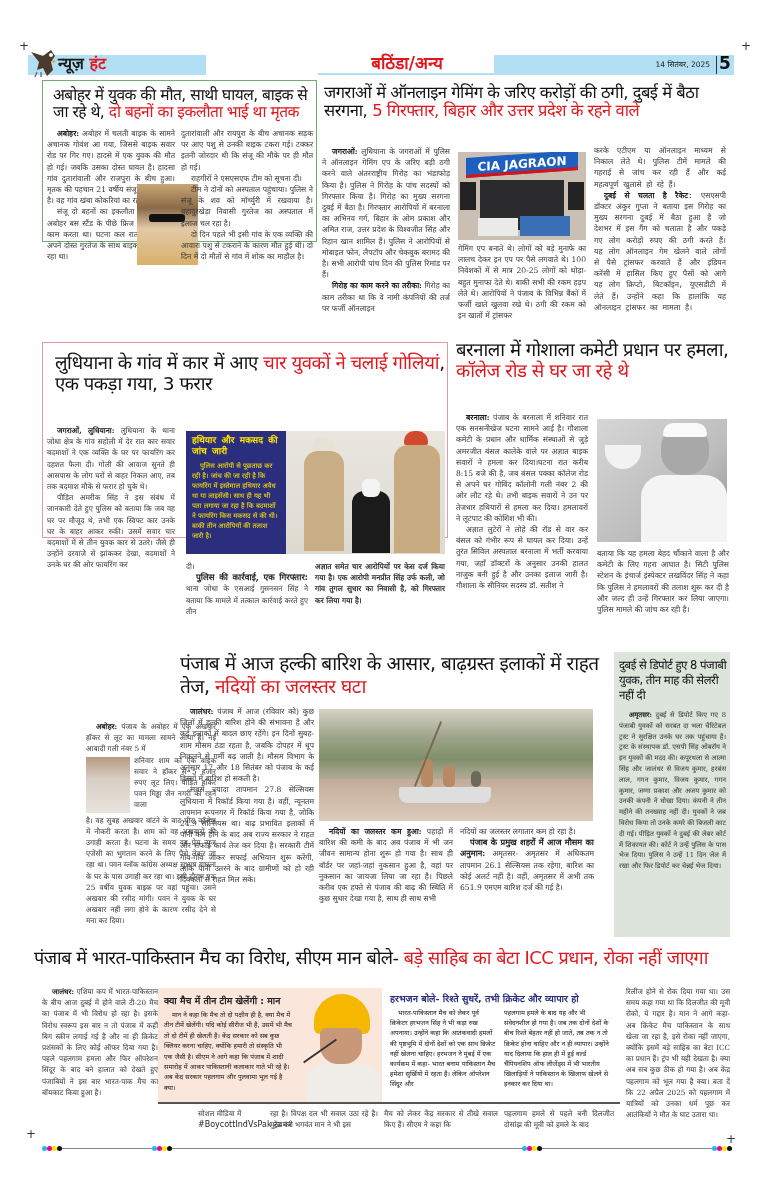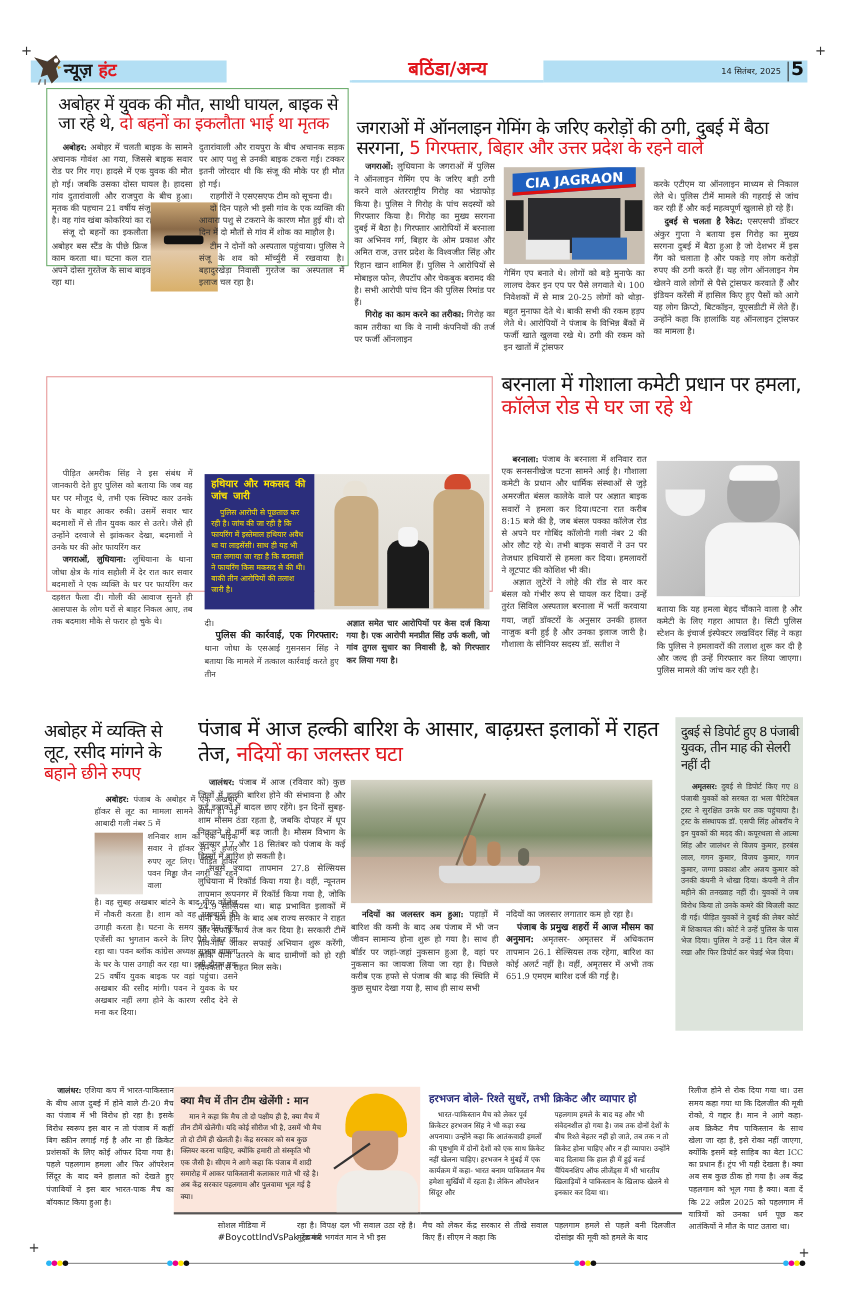--- a/index.html
+++ b/index.html
@@ -59,55 +59,60 @@
   <div class="col body-text" style="left:4px;top:47px;width:128px;">
     <p><span class="lead">अबोहर:</span> <span>अबोहर में चलती बाइक के सामने अचानक गोवंश आ गया, जिससे बाइक सवार रोड पर गिर गए। हादसे में एक युवक की मौत हो गई। जबकि उसका दोस्त घायल है। हादसा गांव दुतारांवाली और राजपुरा के बीच हुआ। मृतक की पहचान 21 वर्षीय संजू के रूप में हुई है। वह गांव खंबा कोकरियां का रहने वाला था।</span></p>
     <p>संजू दो बहनों का इकलौता भाई था। वह अबोहर बस स्टैंड के पीछे फ्रिज की दुकान पर काम करता था। घटना कल रात की है। संजू अपने दोस्त गुरतेज के साथ बाइक पर गांव लौट रहा था।</p>
   </div>
   <div class="photo" style="left:94px;top:103px;width:61px;height:81px;background:linear-gradient(180deg,#c9a574 0%,#8a6a48 30%,#e3c9a8 55%,#d9b06a 100%);">
     <div class="abs" style="left:12px;top:30px;width:36px;height:8px;background:#111;border-radius:3px;"></div>
   </div>
   <div class="col body-text" style="left:138px;top:47px;width:132px;">
     <p style="text-indent:0;">दुतारांवाली और रायपुरा के बीच अचानक सड़क पर आए पशु से उनकी बाइक टकरा गई। टक्कर इतनी जोरदार थी कि संजू की मौके पर ही मौत हो गई।</p>
     <p>राहगीरों ने एसएसएफ टीम को सूचना दी।</p>
+    <p>टीम ने दोनों को अस्पताल पहुंचाया। पुलिस ने संजू के शव को मॉर्च्युरी में रखवाया है। बहादुरखेड़ा निवासी गुरतेज का अस्पताल में इलाज चल रहा है।</p>
     <p>दो दिन पहले भी इसी गांव के एक व्यक्ति की आवारा पशु से टकराने के कारण मौत हुई थी। दो दिन में दो मौतों से गांव में शोक का माहौल है।</p>
-    <p>टीम ने दोनों को अस्पताल पहुंचाया। पुलिस ने संजू के शव को मॉर्च्युरी में रखवाया है। बहादुरखेड़ा निवासी गुरतेज का अस्पताल में इलाज चल रहा है।</p>
   </div>
 </div>
 
 <div class="abs" style="left:318px;top:80px;width:412px;height:215px;">
-  <div class="hl abs" style="left:6px;top:4px;width:412px;font-size:16.5px;margin-top:24px;">
+  <div class="hl abs" style="left:6px;top:4px;width:412px;font-size:16.5px;">
     <span>जगराओं में ऑनलाइन गेमिंग के जरिए करोड़ों की ठगी, दुबई में बैठा सरगना,</span>
     <span class="red">5 गिरफ्तार, बिहार और उत्तर प्रदेश के रहने वाले</span>
   </div>
   <div class="col body-text" style="left:4px;top:66px;width:128px;">
     <p><span class="lead">जगराओं:</span> <span>लुधियाना के जगराओं में पुलिस ने ऑनलाइन गेमिंग एप के जरिए बड़ी ठगी करने वाले अंतरराष्ट्रीय गिरोह का भंडाफोड़ किया है। पुलिस ने गिरोह के पांच सदस्यों को गिरफ्तार किया है। गिरोह का मुख्य सरगना दुबई में बैठा है। गिरफ्तार आरोपियों में बरनाला का अभिनव गर्ग, बिहार के ओम प्रकाश और अमित राज, उत्तर प्रदेश के विश्वजीत सिंह और रिहान खान शामिल हैं। पुलिस ने आरोपियों से मोबाइल फोन, लैपटॉप और चेकबुक बरामद की है। सभी आरोपी पांच दिन की पुलिस रिमांड पर हैं।</span></p>
     <p><span class="lead">गिरोह का काम करने का तरीका:</span> <span>गिरोह का काम तरीका था कि वे नामी कंपनियों की तर्ज पर फर्जी ऑनलाइन</span></p>
   </div>
   <div class="photo" style="left:140px;top:72px;width:128px;height:88px;background:#c9bfb2;">
     <div class="abs" style="left:8px;top:2px;width:112px;height:20px;background:#1f5fbf;transform:skewY(-4deg);color:#fff;font-family:'DejaVu Sans',sans-serif;font-weight:bold;font-size:12px;text-align:center;line-height:20px;border-bottom:3px solid #d11;">CIA JAGRAON</div>
     <div class="abs" style="left:22px;top:28px;width:84px;height:50px;background:#2b2b2e;"></div>
     <div class="abs" style="left:2px;top:30px;width:16px;height:28px;background:#222;"></div>
     <div class="abs" style="left:110px;top:30px;width:16px;height:28px;background:#222;"></div>
     <div class="abs" style="left:20px;top:66px;width:40px;height:18px;background:#eaeaea;"></div>
     <div class="abs" style="left:62px;top:64px;width:50px;height:20px;background:#3a6fb5;"></div>
   </div>
   <div class="col body-text" style="left:140px;top:163px;width:128px;">
     <p style="text-indent:0;">गेमिंग एप बनाते थे। लोगों को बड़े मुनाफे का लालच देकर इन एप पर पैसे लगवाते थे। 100 निवेशकों में से मात्र 20-25 लोगों को थोड़ा- बहुत मुनाफा देते थे। बाकी सभी की रकम हड़प लेते थे। आरोपियों ने पंजाब के विभिन्न बैंकों में फर्जी खाते खुलवा रखे थे। ठगी की रकम को इन खातों में ट्रांसफर</p>
   </div>
-  <div class="col body-text" style="left:276px;top:82px;width:132px;">
+  <div class="col body-text" style="left:276px;top:66px;width:132px;font-family:Liberation Mono, monospace;">
     <p style="text-indent:0;">करके एटीएम या ऑनलाइन माध्यम से निकाल लेते थे। पुलिस टीमें मामले की गहराई से जांच कर रही हैं और कई महत्वपूर्ण खुलासे हो रहे हैं।</p>
     <p><span class="lead">दुबई से चलता है रैकेट:</span> <span>एसएसपी डॉक्टर अंकुर गुप्ता ने बताया इस गिरोह का मुख्य सरगना दुबई में बैठा हुआ है जो देशभर में इस गैंग को चलाता है और पकड़े गए लोग करोड़ों रुपए की ठगी करते हैं। यह लोग ऑनलाइन गेम खेलने वाले लोगों से पैसे ट्रांसफर करवाते हैं और इंडियन करेंसी में हासिल किए हुए पैसों को आगे यह लोग क्रिप्टो, बिटकॉइन, यूएसडीटी में लेते हैं। उन्होंने कहा कि हालांकि यह ऑनलाइन ट्रांसफर का मामला है।</span></p>
   </div>
 </div>
 
 <div class="abs" style="left:42px;top:342px;width:406px;height:196px;border:1.5px solid #e89a9a;">
+  <div class="hl abs" style="left:12px;top:10px;width:392px;font-size:18.5px;">
+    <span>लुधियाना के गांव में कार में आए</span>
+    <span class="red">चार युवकों</span>
+    <span class="red">ने चलाई गोलियां</span><span>, एक पकड़ा गया, 3 फरार</span>
+  </div>
   <div class="col body-text" style="left:4px;top:82px;width:128px;font-size:7.4px;">
+    <p><span class="lead">जगराओं, लुधियाना:</span> <span>लुधियाना के थाना जोधा क्षेत्र के गांव सहोली में देर रात कार सवार बदमाशों ने एक व्यक्ति के घर पर फायरिंग कर दहशत फैला दी। गोली की आवाज सुनते ही आसपास के लोग घरों से बाहर निकल आए, तब तक बदमाश मौके से फरार हो चुके थे।</span></p>
     <p>पीड़ित अमरीक सिंह ने इस संबंध में जानकारी देते हुए पुलिस को बताया कि जब वह घर पर मौजूद थे, तभी एक स्विफ्ट कार उनके घर के बाहर आकर रुकी। उसमें सवार चार बदमाशों में से तीन युवक कार से उतरे। जैसे ही उन्होंने दरवाजे से झांककर देखा, बदमाशों ने उनके घर की ओर फायरिंग कर</p>
-    <p><span class="lead">जगराओं, लुधियाना:</span> <span>लुधियाना के थाना जोधा क्षेत्र के गांव सहोली में देर रात कार सवार बदमाशों ने एक व्यक्ति के घर पर फायरिंग कर दहशत फैला दी। गोली की आवाज सुनते ही आसपास के लोग घरों से बाहर निकल आए, तब तक बदमाश मौके से फरार हो चुके थे।</span></p>
   </div>
   <div class="abs" style="left:143px;top:88px;width:100px;height:123px;background:#2b2e7c;padding:5px 6px;">
     <div style="font-family:Liberation Mono, monospace;font-weight:bold;color:#ffe600;font-size:9px;line-height:11px;">हथियार और मकसद की जांच जारी</div>
     <div style="font-family:'DejaVu Sans',sans-serif;color:#ffe600;font-size:6.8px;line-height:10px;text-indent:8px;margin-top:3px;">पुलिस आरोपी से पूछताछ कर रही है। जांच की जा रही है कि फायरिंग में इस्तेमाल हथियार अवैध था या लाइसेंसी। साथ ही यह भी पता लगाया जा रहा है कि बदमाशों ने फायरिंग किस मकसद से की थी। बाकी तीन आरोपियों की तलाश जारी है।</div>
   </div>
   <div class="photo" style="left:243px;top:88px;width:159px;height:123px;background:linear-gradient(180deg,#e9e6df 0%,#dedad2 100%);">
     <div class="abs" style="left:18px;top:20px;width:40px;height:100px;background:#c9ad84;border-radius:14px 14px 0 0;"></div>
     <div class="abs" style="left:26px;top:6px;width:22px;height:14px;background:#e8e2d6;border-radius:10px 10px 2px 2px;"></div>
     <div class="abs" style="left:108px;top:14px;width:46px;height:108px;background:#c8ab80;border-radius:14px 14px 0 0;"></div>
     <div class="abs" style="left:118px;top:0px;width:24px;height:14px;background:#d24a2e;border-radius:10px 10px 2px 2px;"></div>
@@ -137,24 +142,20 @@
     <div class="abs" style="left:64px;top:6px;width:48px;height:50px;background:#a8a8a8;border-radius:22px;"></div>
     <div class="abs" style="left:66px;top:4px;width:44px;height:14px;background:#fafafa;border-radius:12px 12px 4px 4px;"></div>
     <div class="abs" style="left:44px;top:56px;width:86px;height:67px;background:#f4f4f4;border-radius:22px 22px 0 0;"></div>
   </div>
   <div class="col body-text" style="left:145px;top:208px;width:132px;">
     <p style="text-indent:0;">बताया कि यह हमला बेहद चौंकाने वाला है और कमेटी के लिए गहरा आघात है। सिटी पुलिस स्टेशन के इंचार्ज इंस्पेक्टर लखविंदर सिंह ने कहा कि पुलिस ने हमलावरों की तलाश शुरू कर दी है और जल्द ही उन्हें गिरफ्तार कर लिया जाएगा। पुलिस मामले की जांच कर रही है।</p>
   </div>
 </div>
 
 <div class="abs" style="left:38px;top:655px;width:134px;height:290px;">
-  <div class="hl abs" style="left:2px;top:0px;width:132px;font-size:16px;line-height:19px;">
-    <span>अबोहर में व्यक्ति से लूट, रसीद मांगने के</span>
-    <span class="red">बहाने छीने रुपए</span>
-  </div>
   <div class="col body-text" style="left:2px;top:66px;width:130px;font-size:7.3px;margin-left:46px;">
     <p><span class="lead">अबोहर:</span> <span>पंजाब के अबोहर में एक अखबार हॉकर से लूट का मामला सामने आया है। नई आबादी गली नंबर 5 में</span></p>
     <div style="float:left;width:44px;height:56px;margin:2px 4px 2px 0;background:linear-gradient(180deg,#b79a82 0%,#d8cfc4 40%,#e9e4de 100%);"></div>
     <p style="text-indent:0;">शनिवार शाम को एक बाइक सवार ने हॉकर से 5 हजार रुपए लूट लिए। पीड़ित हॉकर पवन मिड्ढा जैन नगरी का रहने वाला</p>
     <p style="text-indent:0;clear:both;">है। वह सुबह अखबार बांटने के बाद मीरा कॉलेज में नौकरी करता है। शाम को वह अखबारों की उगाही करता है। घटना के समय वह प्रेम न्यूज एजेंसी का भुगतान करने के लिए पैसे लेकर जा रहा था। पवन ब्लॉक कांग्रेस अध्यक्ष सुभाष बाघला के घर के पास उगाही कर रहा था। इसी दौरान एक 25 वर्षीय युवक बाइक पर वहां पहुंचा। उसने अखबार की रसीद मांगी। पवन ने युवक के घर अखबार नहीं लगा होने के कारण रसीद देने से मना कर दिया।</p>
   </div>
 </div>
 
 <div class="abs" style="left:176px;top:652px;width:430px;height:290px;">
   <div class="hl abs" style="left:4px;top:0px;width:426px;font-size:19px;line-height:23px;">
@@ -183,20 +184,24 @@
 </div>
 
 <div class="abs" style="left:614px;top:652px;width:116px;height:285px;background:#dde4dc;">
   <div class="hl abs" style="left:5px;top:6px;width:110px;font-size:11.5px;line-height:15px;">दुबई से डिपोर्ट हुए 8 पंजाबी युवक, तीन माह की सेलरी नहीं दी</div>
   <div class="col body-text" style="left:5px;top:58px;width:107px;font-size:6.8px;line-height:10.8px;">
     <p><span class="lead">अमृतसर:</span> <span>दुबई से डिपोर्ट किए गए 8 पंजाबी युवकों को सरबत दा भला चैरिटेबल ट्रस्ट ने सुरक्षित उनके घर तक पहुंचाया है। ट्रस्ट के संस्थापक डॉ. एसपी सिंह ओबरॉय ने इन युवकों की मदद की। कपूरथला से आत्मा सिंह और जालंधर से विजय कुमार, हरबंस लाल, गगन कुमार, विजय कुमार, गगन कुमार, जग्गा प्रकाश और अजय कुमार को उनकी कंपनी ने धोखा दिया। कंपनी ने तीन महीने की तनख्वाह नहीं दी। युवकों ने जब विरोध किया तो उनके कमरे की बिजली काट दी गई। पीड़ित युवकों ने दुबई की लेबर कोर्ट में शिकायत की। कोर्ट ने उन्हें पुलिस के पास भेज दिया। पुलिस ने उन्हें 11 दिन जेल में रखा और फिर डिपोर्ट कर चेन्नई भेज दिया।</span></p>
   </div>
 </div>
 
 <div class="abs" style="left:34px;top:946px;width:700px;height:185px;">
+  <div class="hl abs" style="left:0px;top:0px;width:700px;font-size:18px;line-height:24px;white-space:nowrap;">
+    <span>पंजाब में भारत-पाकिस्तान मैच का विरोध, सीएम मान बोले-</span>
+    <span class="red">बड़े साहिब का बेटा ICC प्रधान, रोका नहीं जाएगा</span>
+  </div>
   <div class="col body-text" style="left:8px;top:40px;width:116px;font-size:7.2px;">
     <p><span class="lead">जालंधर:</span> <span>एशिया कप में भारत-पाकिस्तान के बीच आज दुबई में होने वाले टी-20 मैच का पंजाब में भी विरोध हो रहा है। इसके विरोध स्वरूप इस बार न तो पंजाब में कहीं बिग स्क्रीन लगाई गई है और ना ही क्रिकेट प्रशंसकों के लिए कोई ऑफर दिया गया है। पहले पहलगाम हमला और फिर ऑपरेशन सिंदूर के बाद बने हालात को देखते हुए पंजाबियों ने इस बार भारत-पाक मैच का बॉयकाट किया हुआ है।</span></p>
   </div>
 
   <div class="abs" style="left:124px;top:42px;width:224px;height:116px;background:#fbe6dc;border-bottom:2px solid #555;">
     <div class="abs" style="left:6px;top:6px;font-family:'DejaVu Sans',sans-serif;font-weight:bold;font-size:9.3px;color:#222;">क्या मैच में तीन टीम खेलेंगी : मान</div>
     <div class="abs" style="left:6px;top:22px;width:128px;font-family:'DejaVu Sans',sans-serif;font-size:6.5px;line-height:10.4px;text-indent:8px;color:#222;">मान ने कहा कि मैच तो दो पक्षीय ही है, क्या मैच में तीन टीमें खेलेंगी। यदि कोई सीरीज भी है, उसमें भी मैच तो दो टीमें ही खेलती है। केंद्र सरकार को सब कुछ क्लियर करना चाहिए, क्योंकि हमारी तो संस्कृति भी एक जैसी है। सीएम ने आगे कहा कि पंजाब में शादी समारोह में आकर पाकिस्तानी कलाकार गाते भी रहे है। अब केंद्र सरकार पहलगाम और पुलवामा भूल गई है क्या।</div>
     <div class="abs" style="left:142px;top:4px;width:80px;height:110px;overflow:hidden;">
       <div class="abs" style="left:14px;top:2px;width:56px;height:40px;background:#f5b700;border-radius:28px 28px 6px 6px;"></div>
       <div class="abs" style="left:20px;top:36px;width:42px;height:36px;background:#c99878;border-radius:6px 6px 18px 18px;"></div>

